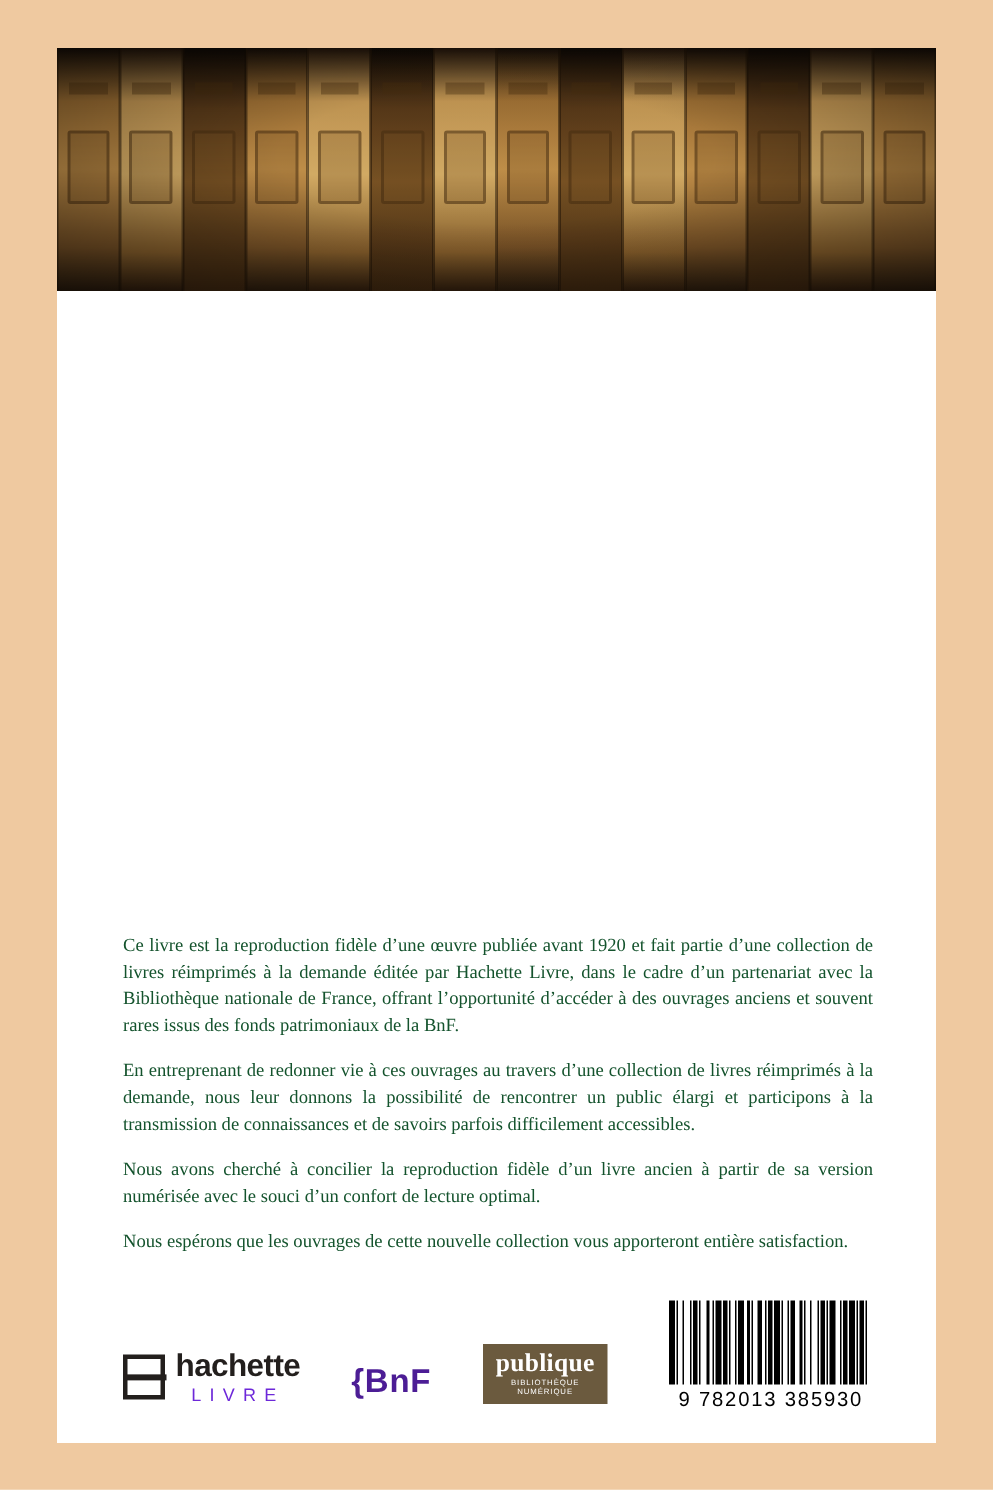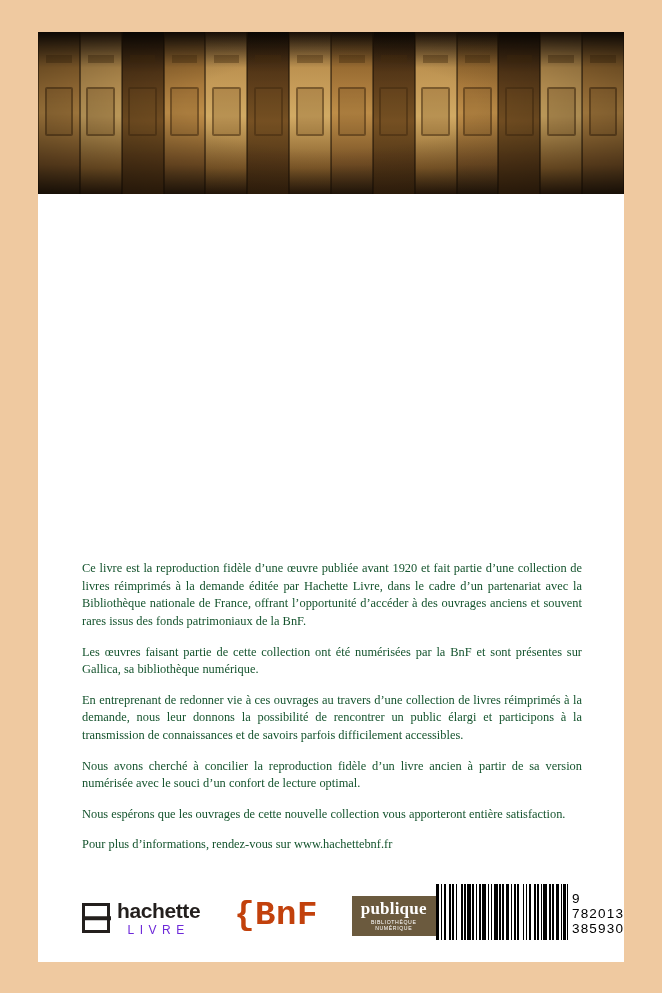--- a/index.html
+++ b/index.html
@@ -174,24 +174,24 @@
     font-size: 12px;
     font-weight: normal;
     letter-spacing: 5.5px;
     color: #6d28d9;
     margin-top: 3px;
     text-align: center;
   }
 
   
   .logo-bnf {
-    font-family: Liberation Mono, monospace;
-    font-size: 34px;
+    font-family: Liberation Sans, sans-serif;
+    font-size: 22px;
     font-weight: bold;
-    color: #c2410c;
+    color: #4c1d95;
     letter-spacing: 0.5px;
     padding-bottom: 2px;
   }
 
   
   .logo-gallica {
     background: #6b5a3e;
     color: #ffffff;
     padding: 4px 9px 5px 9px;
     text-align: center;
@@ -215,21 +215,21 @@
     font-family: "Liberation Sans", sans-serif;
     font-size: 5.2px;
     letter-spacing: 0.6px;
     display: block;
     margin-top: 1px;
   }
 
   
   .barcode-wrap {
     display: flex;
-    flex-direction: row;
+    flex-direction: column;
     align-items: center;
     padding-right: 12px;
   }
   .barcode-bars {
     display: flex;
     align-items: flex-end;
     height: 56px;
     gap: 0;
   }
   .barcode-bars i {
@@ -268,25 +268,23 @@
       <span class="book"></span>
     </div>
     <div class="vignette"></div>
   </div>
 
 
   <div class="spacer"></div>
 
   <div class="blurb">
     <p>Ce livre est la reproduction fidèle d’une œuvre publiée avant 1920 et fait partie d’une collection de livres réimprimés à la demande éditée par Hachette Livre, dans le cadre d’un partenariat avec la Bibliothèque nationale de France, offrant l’opportunité d’accéder à des ouvrages anciens et souvent rares issus des fonds patrimoniaux de la BnF.</p>
-    <p>Les œuvres faisant partie de cette collection ont été numérisées par la BnF et sont présentes sur Gallica, sa bibliothèque numérique.</p>
     <p>En entreprenant de redonner vie à ces ouvrages au travers d’une collection de livres réimprimés à la demande, nous leur donnons la possibilité de rencontrer un public élargi et participons à la transmission de connaissances et de savoirs parfois difficilement accessibles.</p>
     <p>Nous avons cherché à concilier la reproduction fidèle d’un livre ancien à partir de sa version numérisée avec le souci d’un confort de lecture optimal.</p>
     <p>Nous espérons que les ouvrages de cette nouvelle collection vous apporteront entière satisfaction.</p>
-    <p>Pour plus d’informations, rendez-vous sur www.hachettebnf.fr</p>
   </div>
 
   <div class="footer">
     <div class="logos">
 
       <div class="logo-hachette">
         <span class="mark"></span>
         <span class="words">
           <span class="w1">hachette</span>
           <span class="w2">LIVRE</span>

